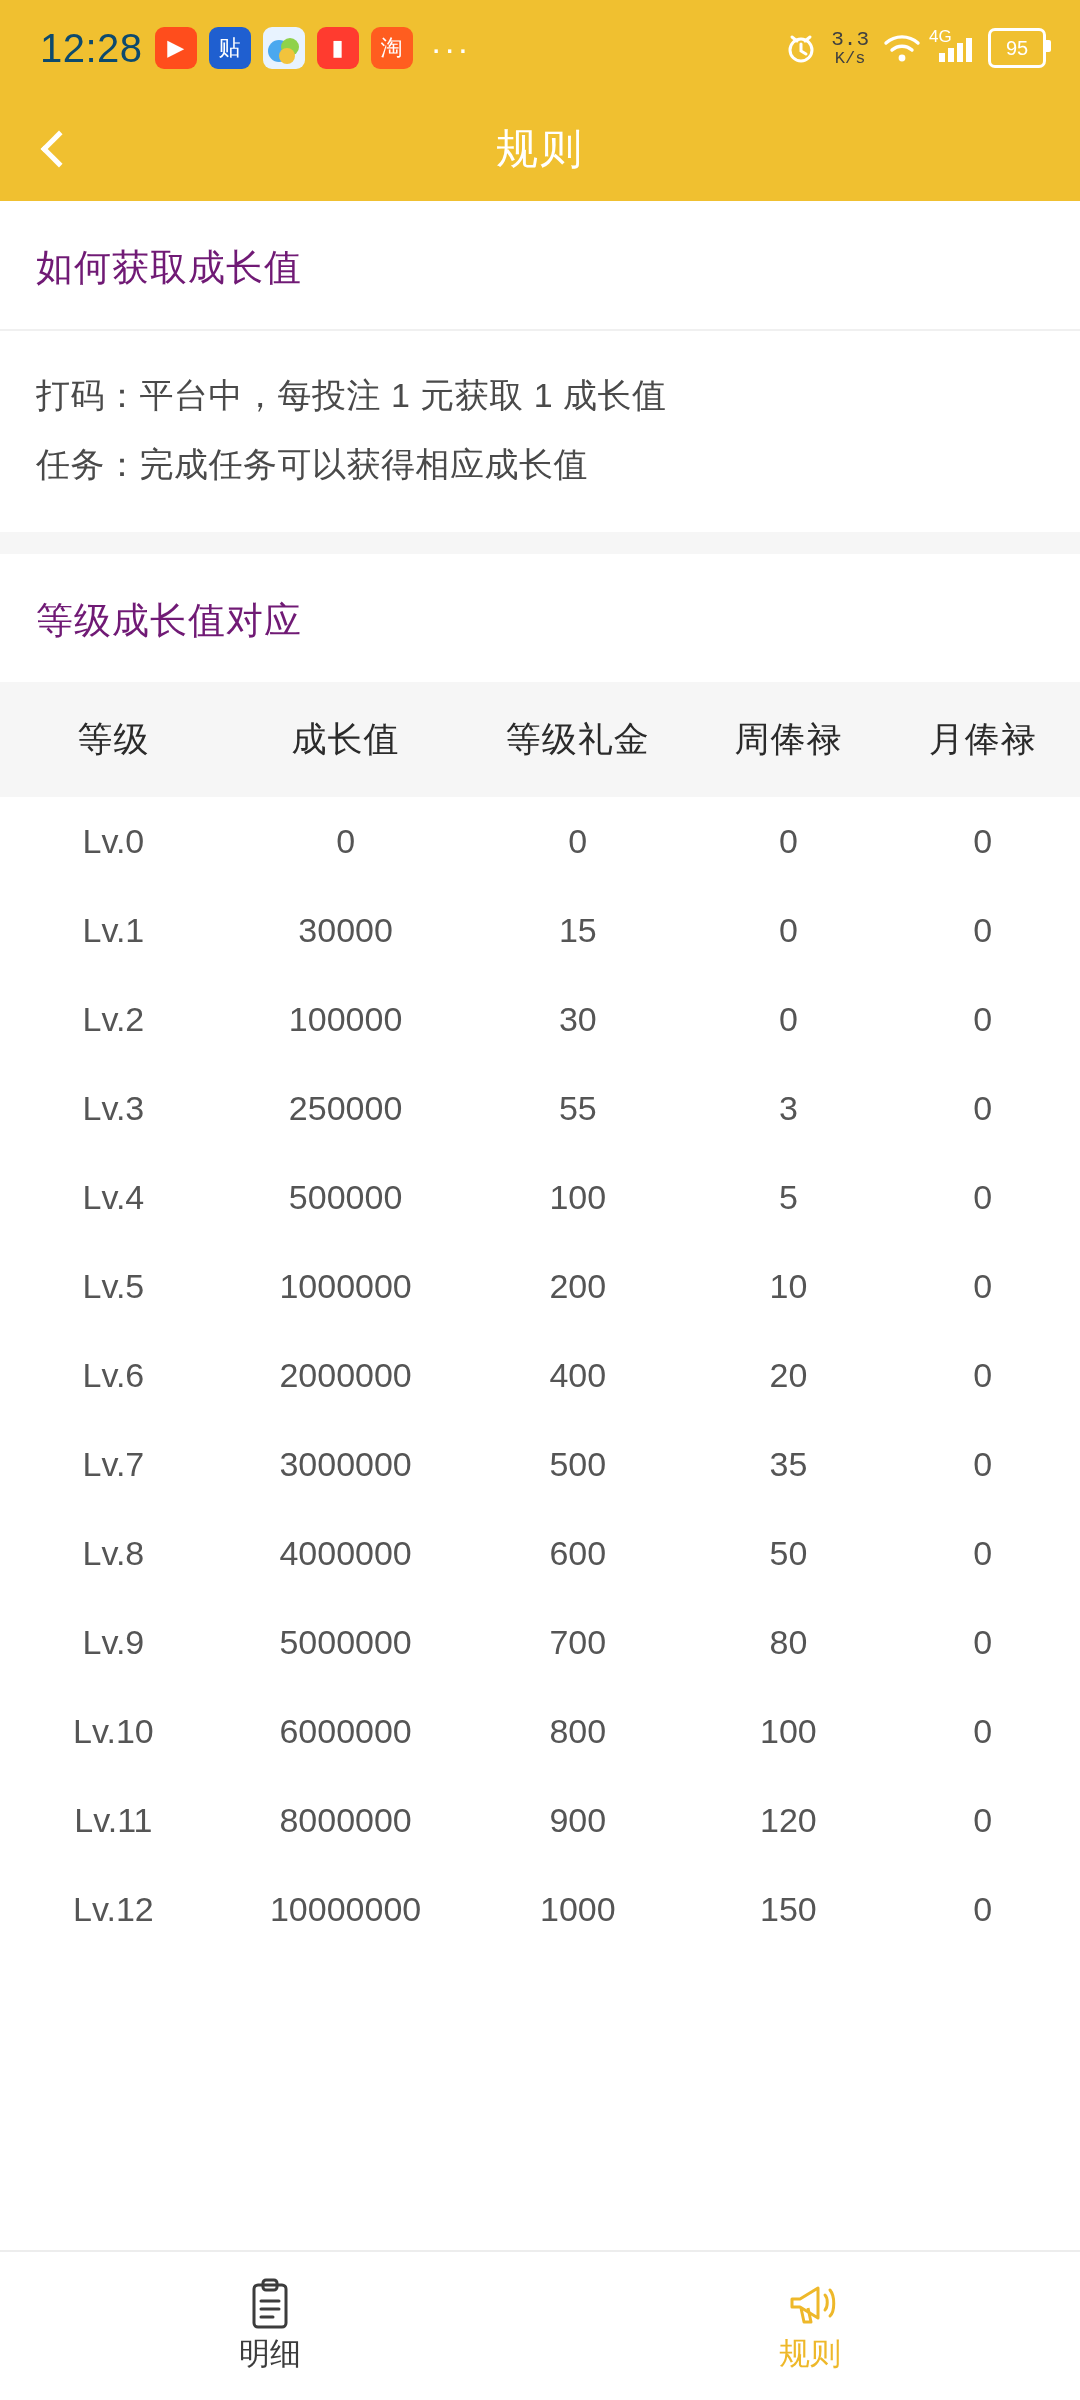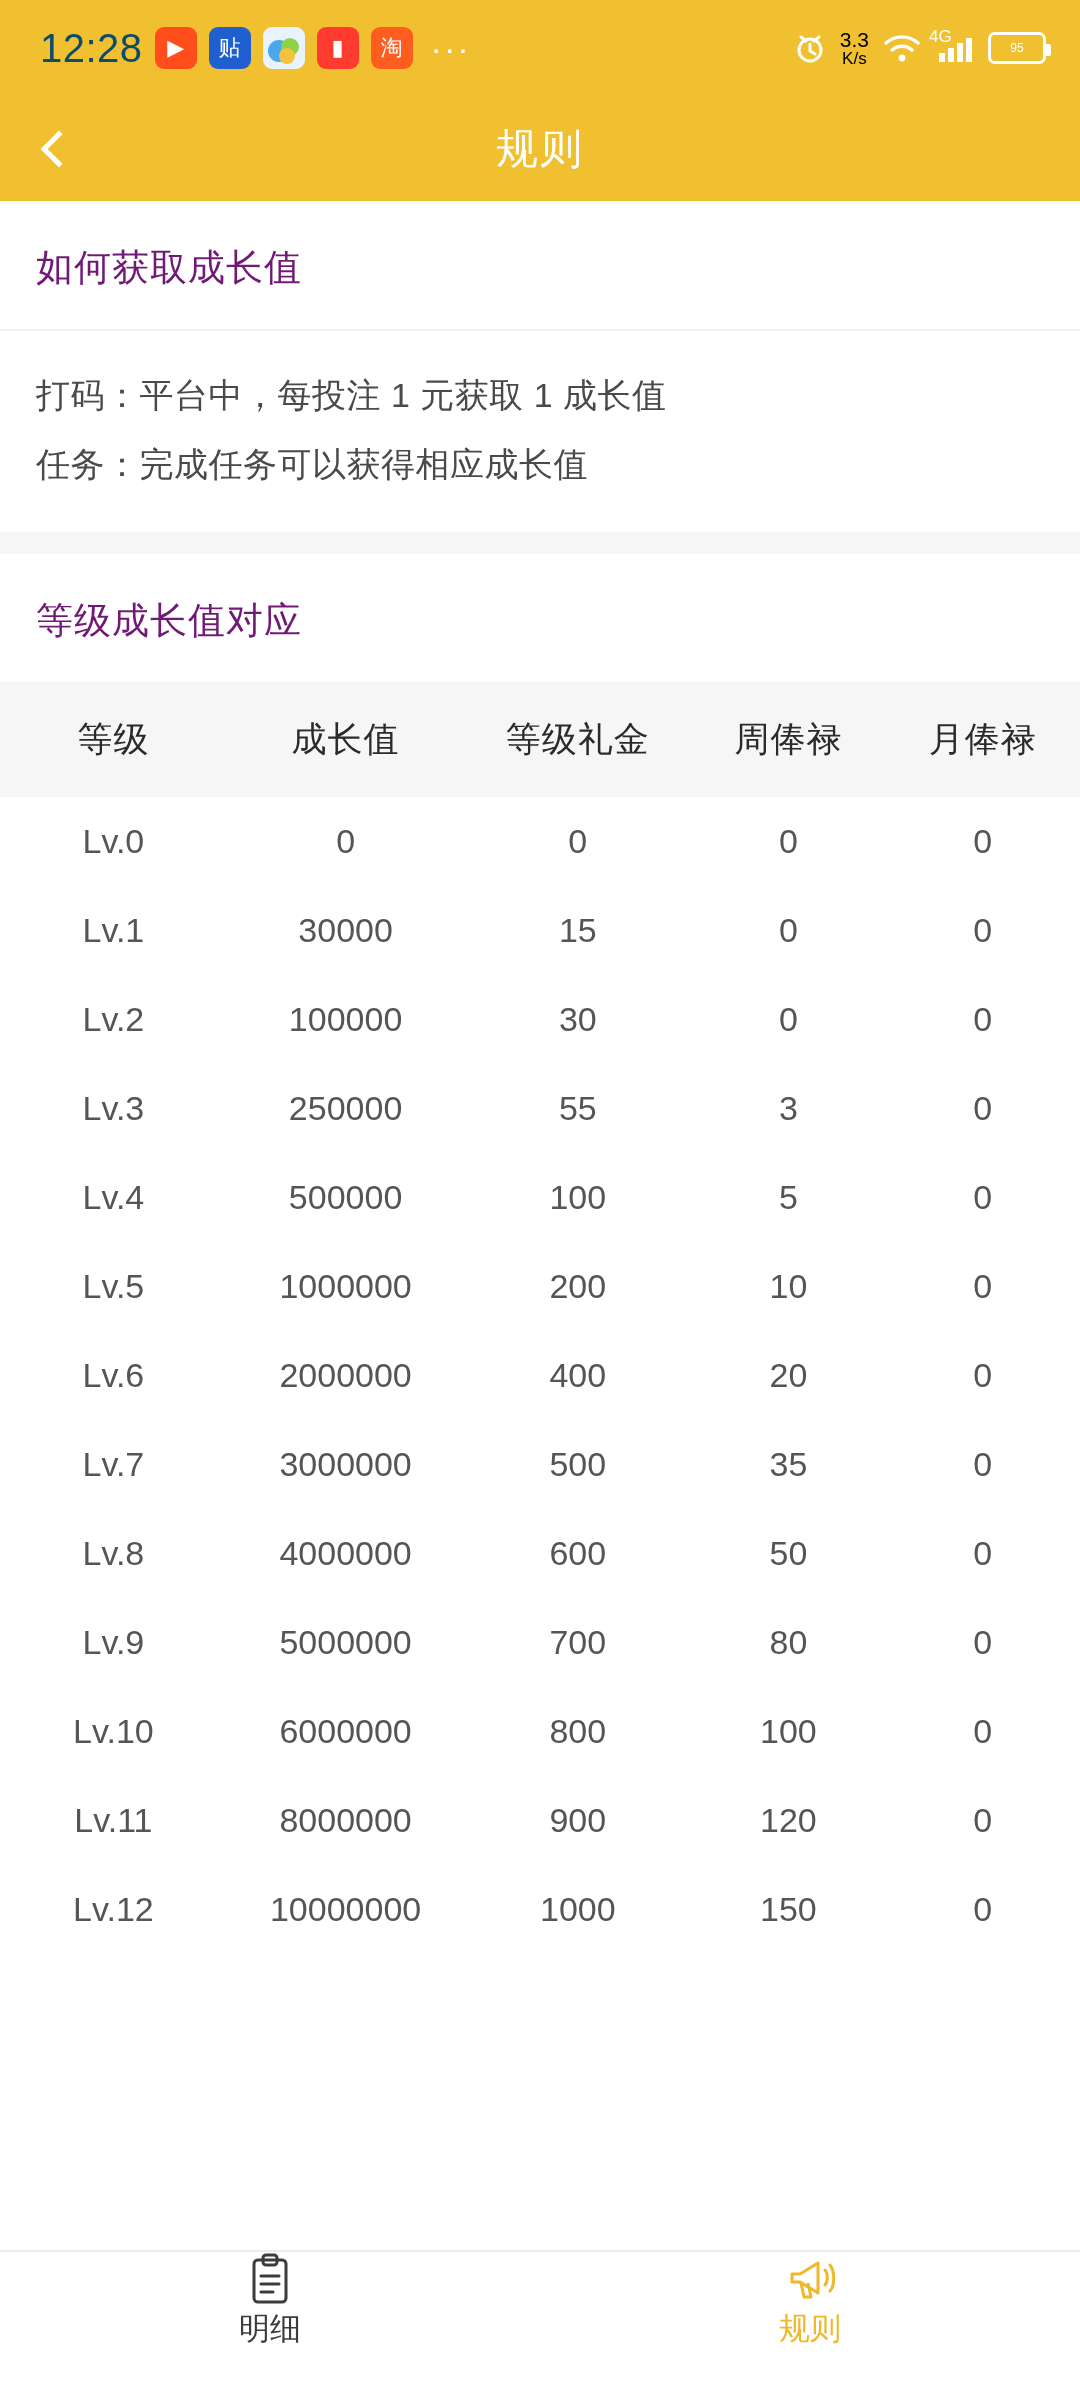--- a/index.html
+++ b/index.html
@@ -56,31 +56,32 @@
   .status-right {
     margin-left: auto;
     display: flex;
     align-items: center;
     gap: 13px;
   }
   .net-speed {
     text-align: center;
     line-height: 1.02;
     font-size: 20px;
-    color: #000000;
+    color: #404040;
+    font-family: Liberation Mono, monospace;
   }
   .net-speed .v { font-size: 21px; display: block; }
   .net-speed .u { font-size: 17px; display: block; }
   .battery {
-    width: 58px; height: 32px;
+    width: 58px; height: 40px;
     border: 3px solid #ffffff;
     border-radius: 7px;
     position: relative;
     display: flex; align-items: center; justify-content: center;
-    font-size: 12px; color: #ffffff;
+    font-size: 20px; color: #ffffff;
   }
   .battery:after {
     content: "";
     position: absolute; right: -8px; top: 9px;
     width: 5px; height: 12px;
     background: #ffffff;
     border-radius: 0 2px 2px 0;
   }
   .ic { display: inline-flex; align-items: center; justify-content: center; }
 
@@ -174,20 +175,21 @@
     border-top: 2px solid #ededed;
     background: #ffffff;
     display: flex;
     flex: none;
   }
   .tab {
     flex: 1 1 0;
     display: flex;
     flex-direction: column;
     align-items: center;
+    justify-content: center;
     gap: 0;
   }
   .tab .label { font-size: 31px; }
   .tab.inactive .label { color: #3c3c3c; }
   .tab.active .label { color: #eeb82a; }
   .tabicon { width: 56px; height: 56px; display: block; }
 </style>
 </head>
 <body>
 

